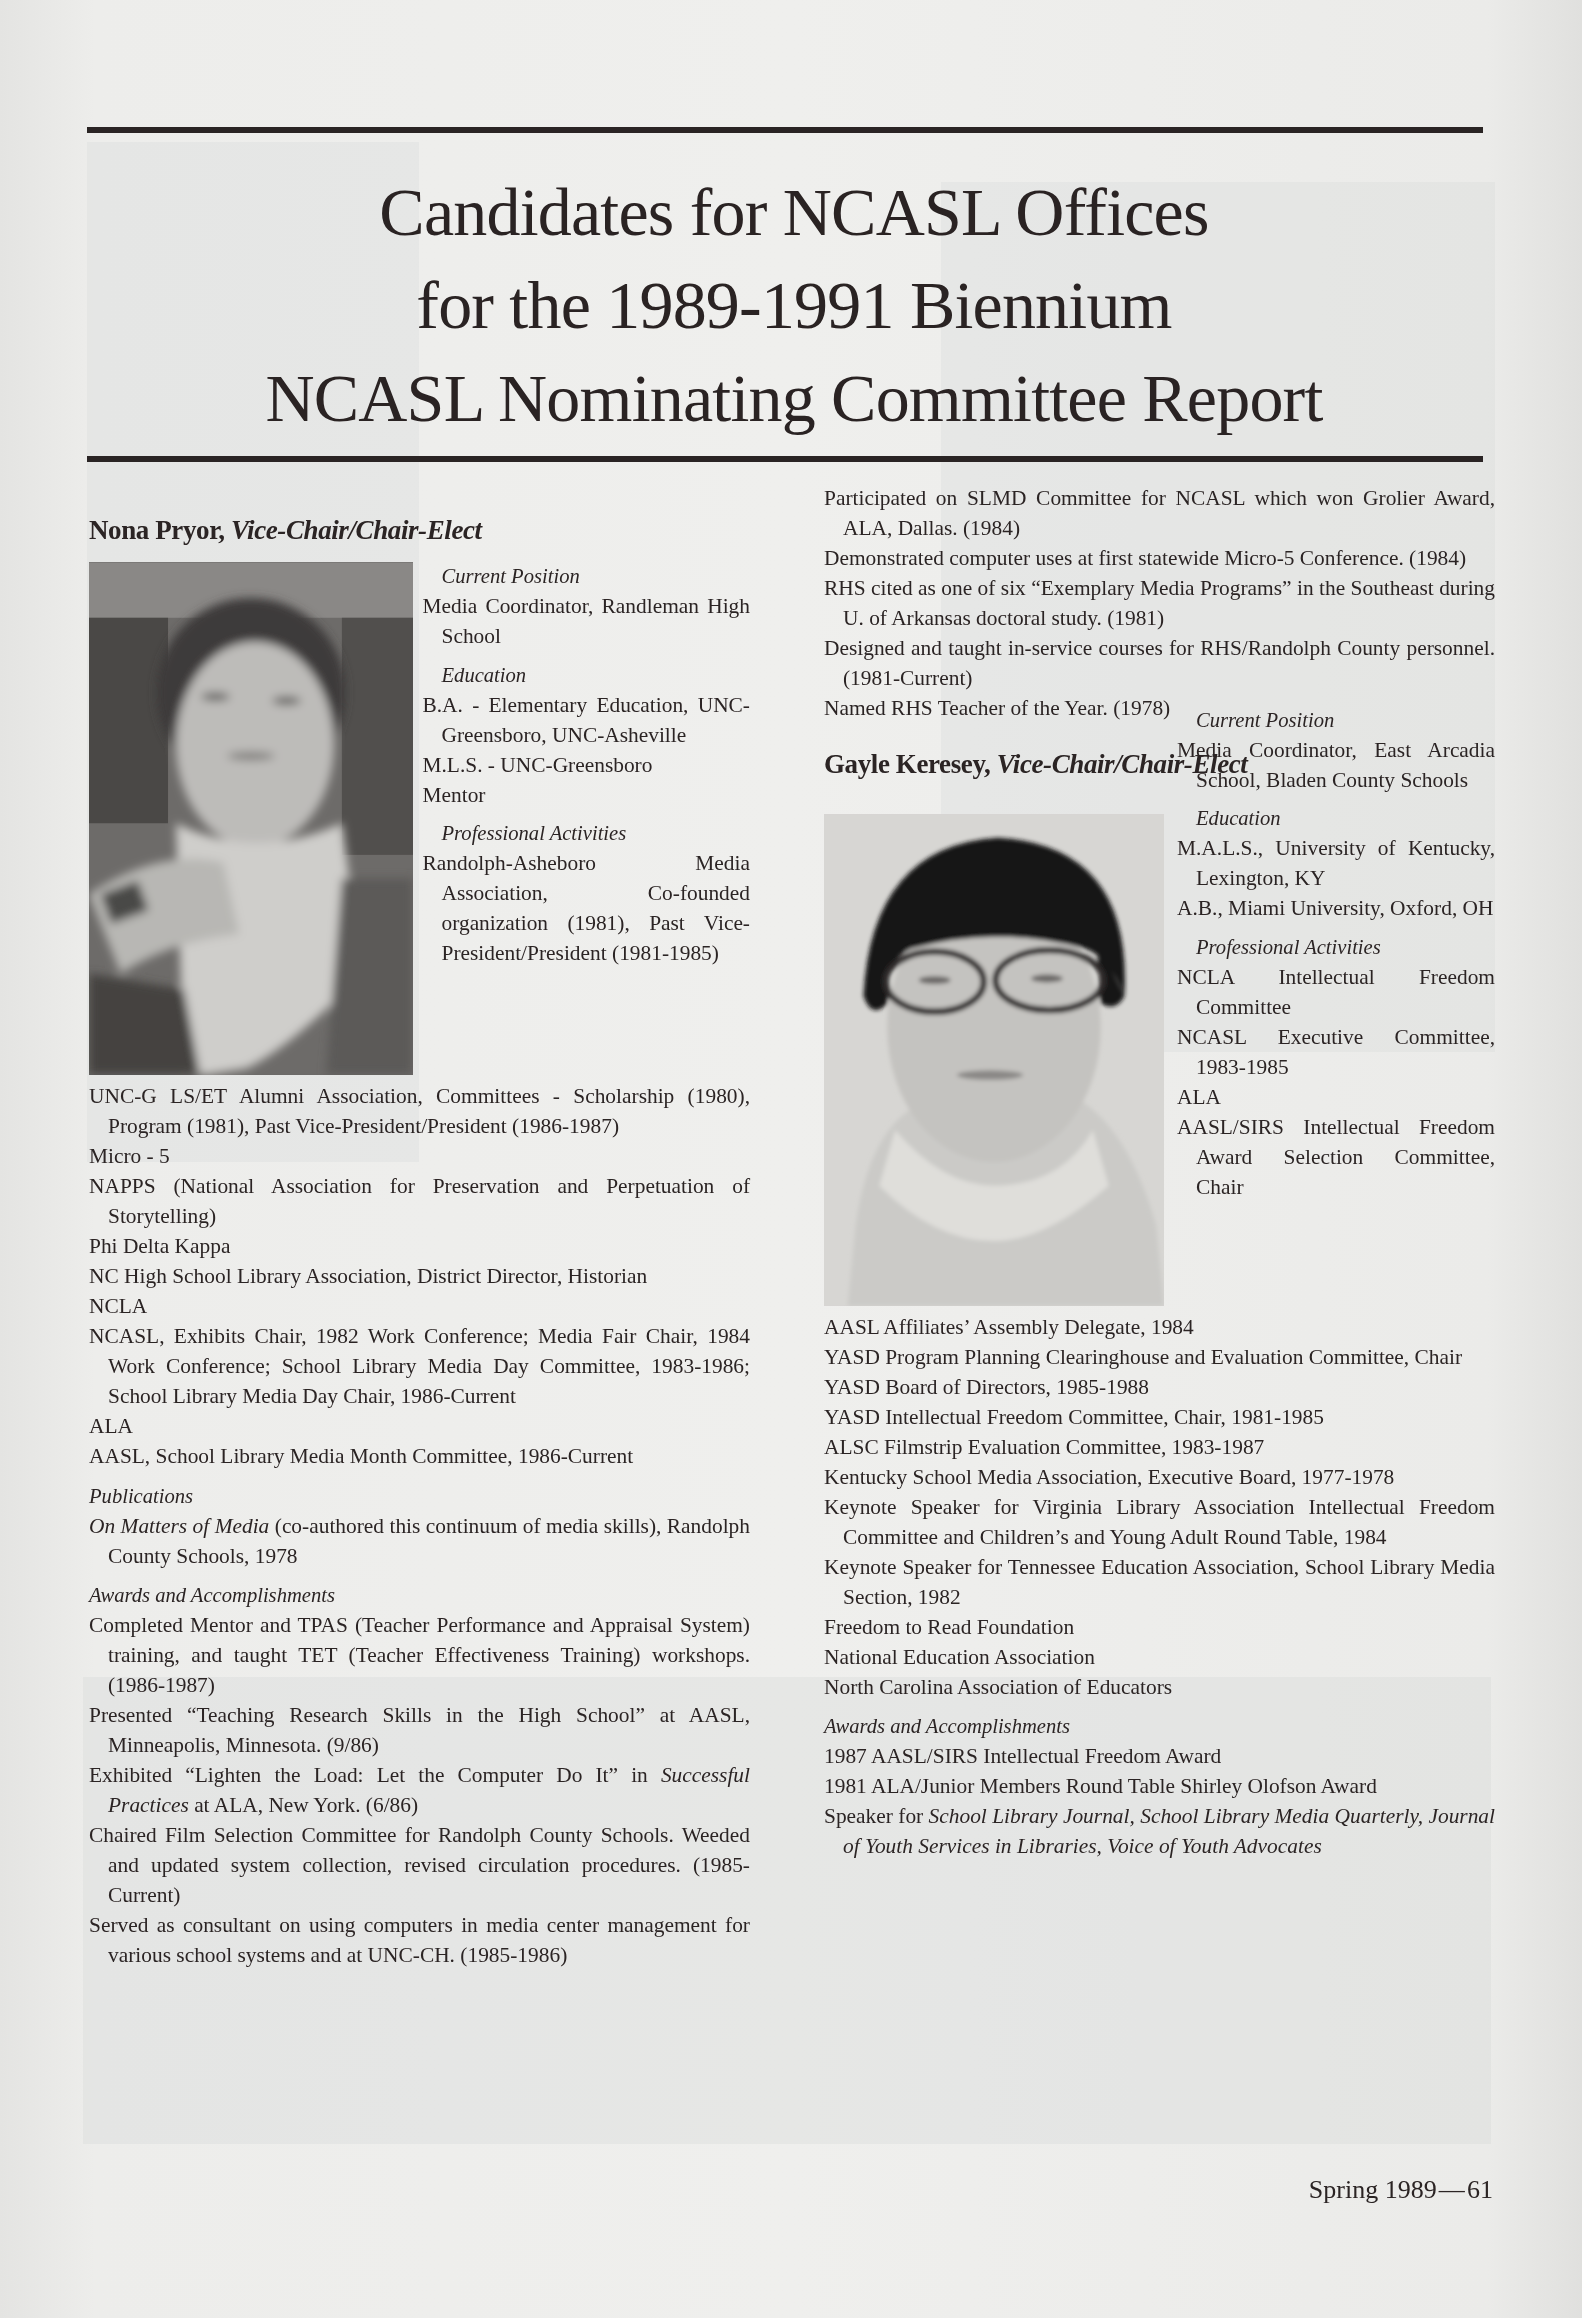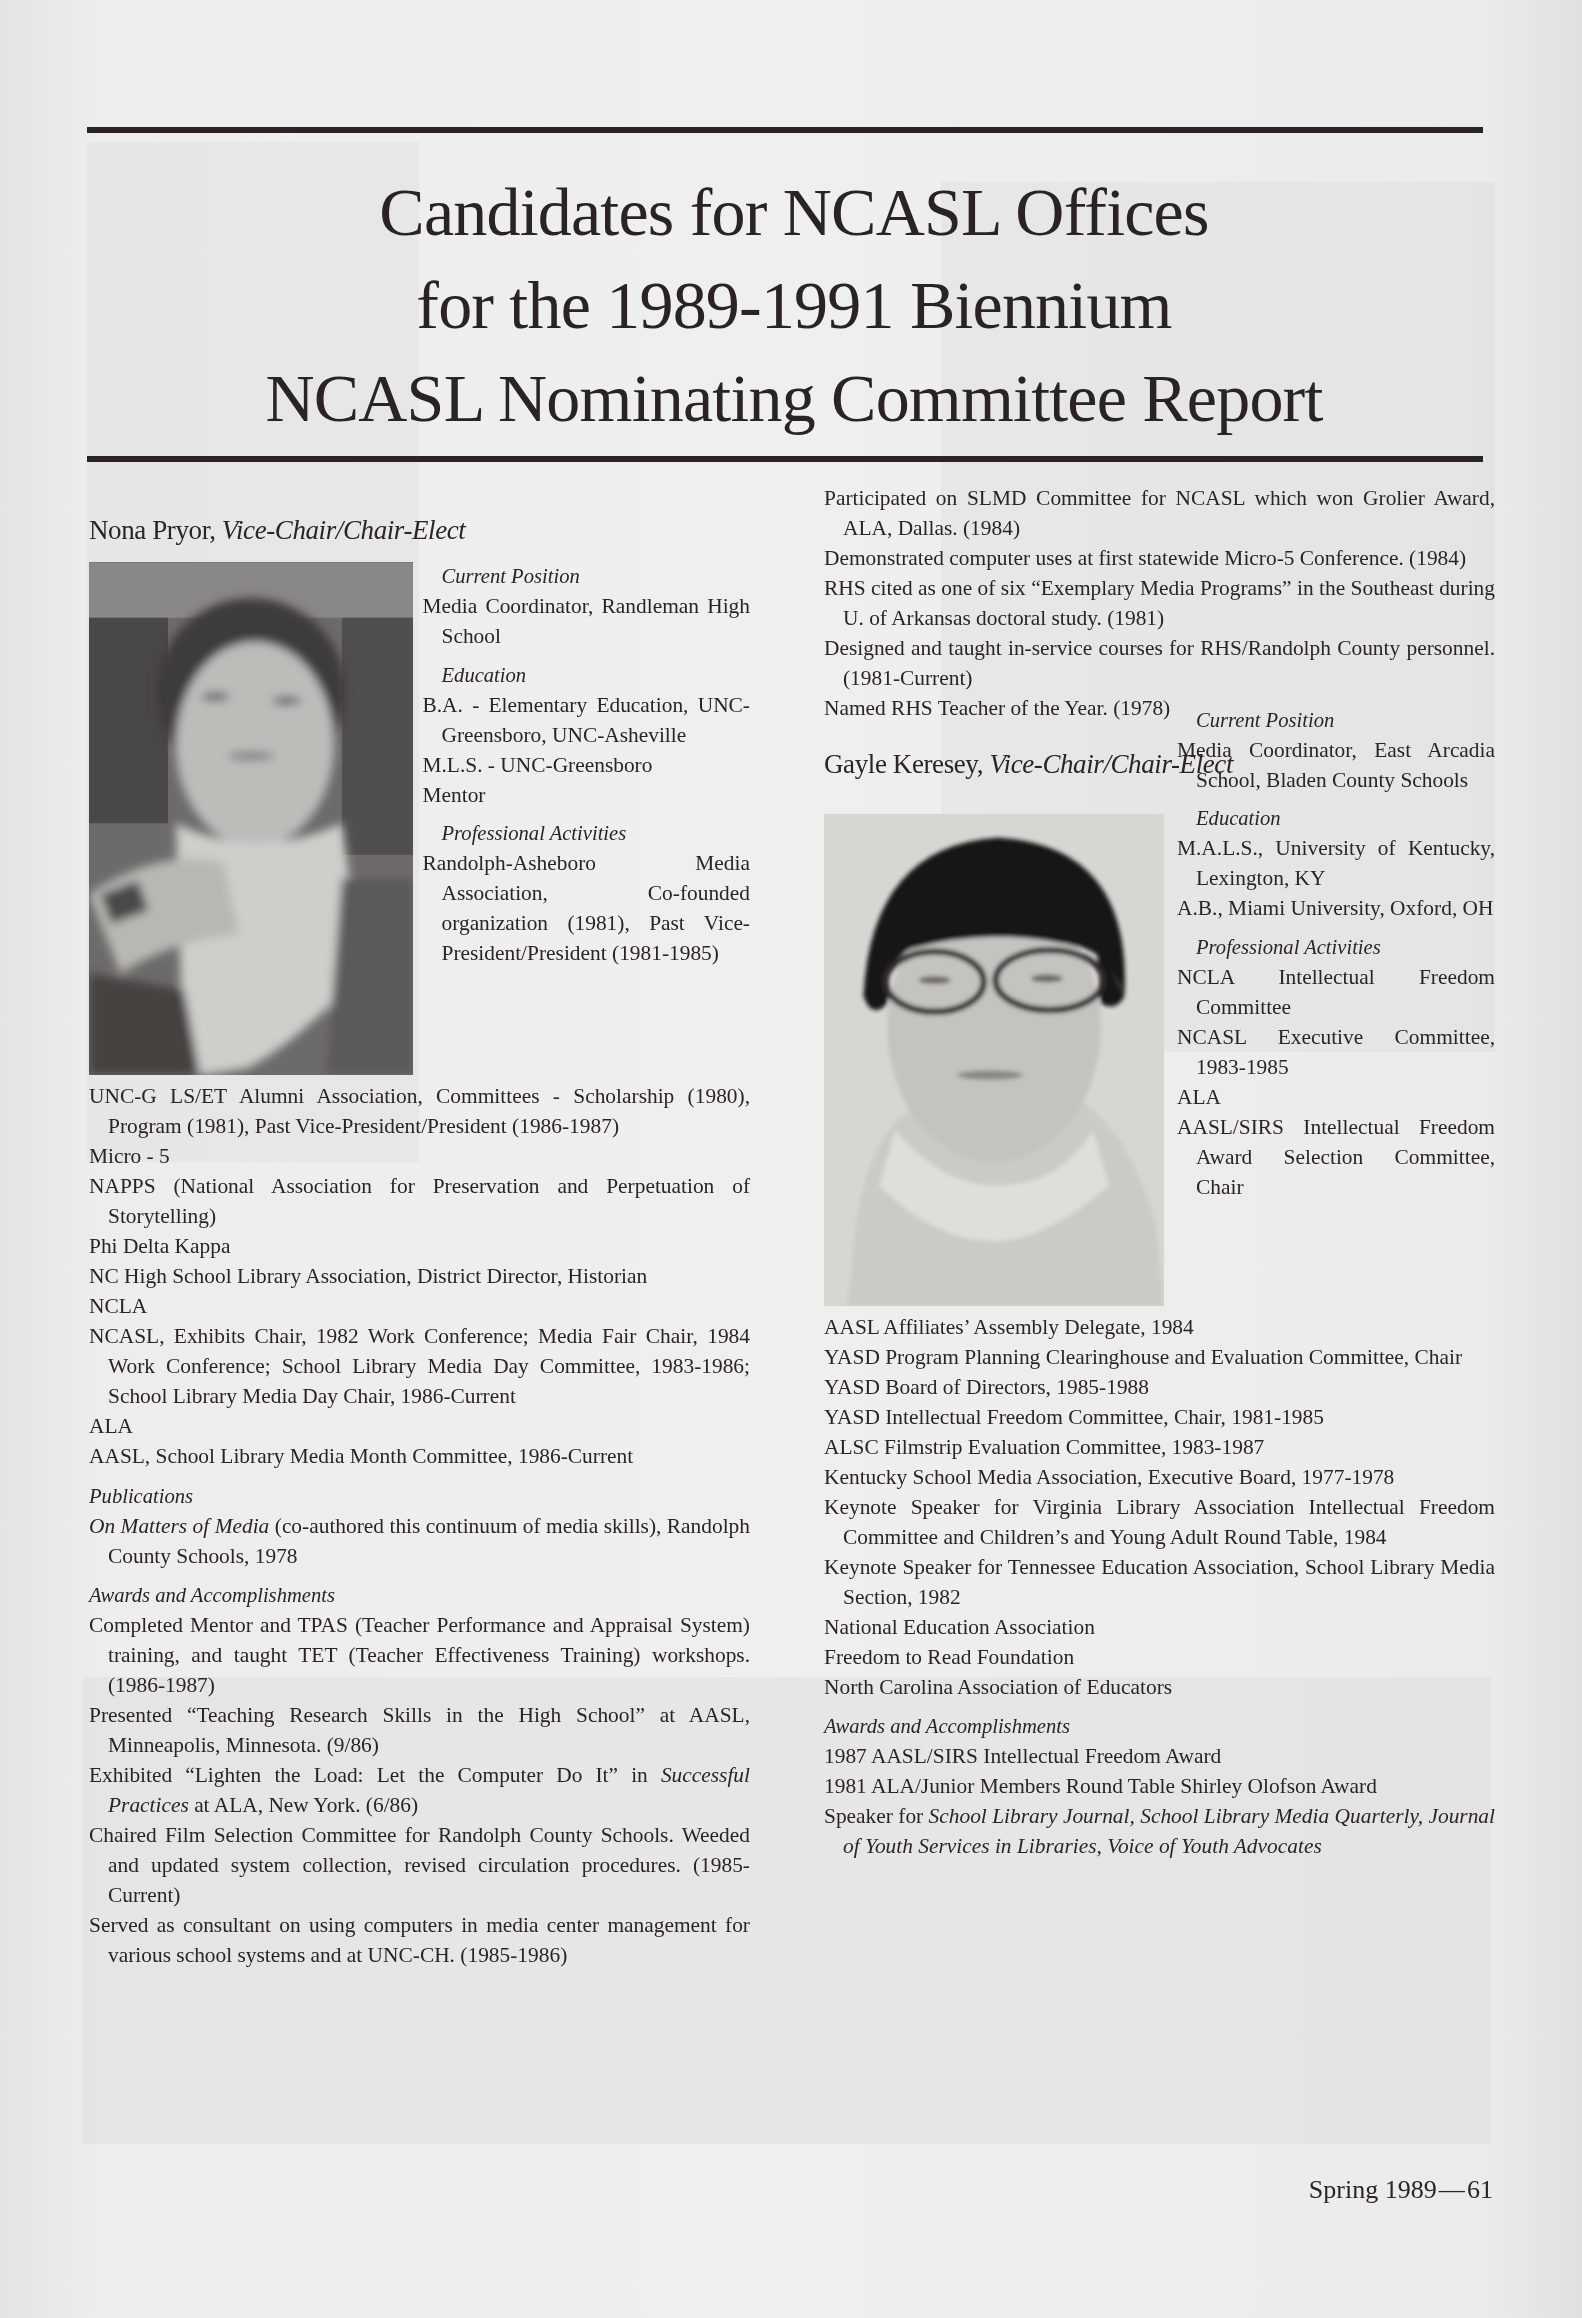--- a/index.html
+++ b/index.html
@@ -28,21 +28,21 @@
     font-size: 68px; line-height: 93px;
     color: #2a2323;
     letter-spacing: -0.8px;
   }
   .title div { white-space: nowrap; }
 
   .col { position: absolute; font-size: 21.4px; line-height: 30px; }
   .col.left { left: 89px; top: 513px; width: 661px; }
   .col.right { left: 824px; top: 483px; width: 671px; }
 
-  .cand-name { font-size: 27px; font-weight: normal; line-height: 35px; margin: 0 0 14.2px 0; letter-spacing: -0.4px; }
+  .cand-name { font-size: 27px; font-weight: bold; line-height: 35px; margin: 0 0 14.2px 0; letter-spacing: -0.4px; }
   .cand-name .role { font-style: italic; }
 
   .float-block { overflow: hidden; }
   .photo { float: left; position: relative; overflow: hidden; }
   .photo.p1 { width: 324px; height: 513px; margin: 0 28.5px 6.3px 0; background: #6c6a68; }
   .photo.p2 { width: 340px; height: 492px; margin: 108px 32px 6.3px 0; background: #d6d5d2; }
   .side { overflow: visible; margin-left: 40px; }
 
   .sec-head { font-style: italic; font-size: 20.6px; line-height: 29px; }
   .gap { height: 10.3px; }
@@ -187,22 +187,22 @@
         </div>
       </div>
       <div class="entry">AASL Affiliates’ Assembly Delegate, 1984</div>
       <div class="entry">YASD Program Planning Clearinghouse and Evaluation Committee, Chair</div>
       <div class="entry">YASD Board of Directors, 1985-1988</div>
       <div class="entry">YASD Intellectual Freedom Committee, Chair, 1981-1985</div>
       <div class="entry">ALSC Filmstrip Evaluation Committee, 1983-1987</div>
       <div class="entry">Kentucky School Media Association, Executive Board, 1977-1978</div>
       <div class="entry">Keynote Speaker for Virginia Library Association Intellectual Freedom Committee and Children’s and Young Adult Round Table, 1984</div>
       <div class="entry">Keynote Speaker for Tennessee Education Association, School Library Media Section, 1982</div>
+      <div class="entry">Freedom to Read Foundation</div>
       <div class="entry">National Education Association</div>
-      <div class="entry">Freedom to Read Foundation</div>
       <div class="entry">North Carolina Association of Educators</div>
       <div class="gap"></div>
       <div class="sec-head">Awards and Accomplishments</div>
       <div class="entry">1987 AASL/SIRS Intellectual Freedom Award</div>
       <div class="entry">1981 ALA/Junior Members Round Table Shirley Olofson Award</div>
       <div class="entry"><span>Speaker for </span><i>School Library Journal, School Library Media Quarterly, Journal of Youth Services in Libraries, Voice of Youth Advocates</i><span></span></div>
     </div>
   </div>
 
   <div class="folio">Spring 1989 — 61</div>

